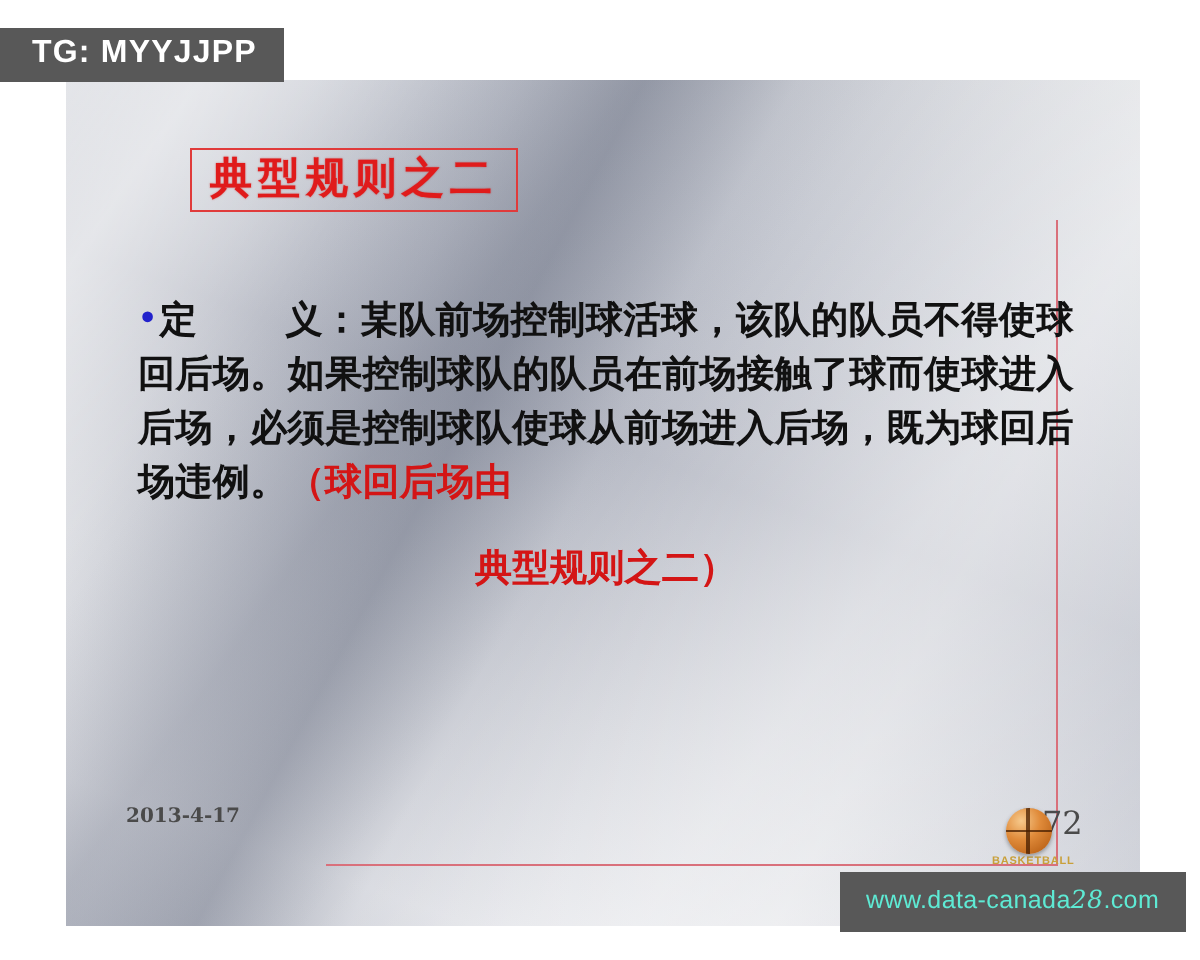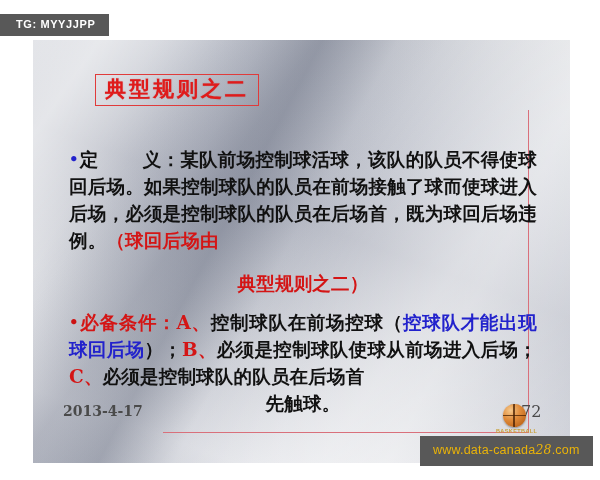--- a/index.html
+++ b/index.html
@@ -15,21 +15,21 @@
     font-family: "Liberation Sans", sans-serif;
   }
 
   
   #tg-badge {
     position: absolute;
     left: 0;
     top: 14px;
     background: #585858;
     color: #ffffff;
-    font-size: 11px;
+    font-size: 16px;
     font-weight: bold;
     letter-spacing: 0.6px;
     padding: 5px 14px 6px 16px;
     line-height: 1;
     z-index: 40;
     font-family: "Liberation Sans", sans-serif;
   }
 
   
   #slide {
@@ -203,21 +203,21 @@
     color: #c9a03a;
     margin-top: 1px;
     font-family: "Liberation Sans", sans-serif;
   }
 
   
   #slide-date {
     position: absolute;
     left: 30px;
     top: 363px;
-    font-size: 14px;
+    font-size: 10px;
     color: #4a4a4a;
     font-weight: bold;
     font-family: "DejaVu Serif", serif;
     z-index: 8;
   }
   #slide-page {
     position: absolute;
     left: 488px;
     top: 362px;
     font-size: 16px;
@@ -225,21 +225,21 @@
     font-family: "DejaVu Serif", serif;
     z-index: 8;
   }
 
   
   #watermark {
     position: absolute;
     left: 420px;
     top: 436px;
     background: #585858;
-    color: #eab308;
+    color: #5eead4;
     font-size: 12.5px;
     letter-spacing: 0.2px;
     padding: 8px 13px 9px 13px;
     line-height: 1;
     z-index: 40;
     font-family: "Liberation Sans", sans-serif;
   }
   #watermark .num { font-style: italic; font-family: "DejaVu Serif", serif; }
 </style>
 </head>
@@ -252,28 +252,24 @@
   <div class="slide-layer">
 
     <div id="red-frame"></div>
 
     <div id="title-box">典型规则之二</div>
 
 
     <div id="body-block">
 
       <div class="para def">
-        <span class="bullet-dot">•</span><span class="t-black">定</span><span class="gap-wide"></span><span class="t-black">义</span><span class="t-black">：</span><span class="t-black">某队前场控制球活球，该队的队员不得使球回后场。如果控制球队的队员在前场接触了球而使球进入后场，必须是控制球队的队员在后场首，既为球回后场违例。</span><span class="t-red">（球回后场由</span>
+        <span class="bullet-dot">•</span><span class="t-black">定</span><span class="gap-wide"></span><span class="t-black">义</span><span class="t-black">：</span><span class="t-black">某队前场控制球活球，该队的队员不得使球回后场。如果控制球队的队员在前场接触了球而使球进入后场，必须是控制球队使球从前场进入后场，既为球回后场违例。</span><span class="t-red">（球回后场由</span>
         <span class="center-line t-red">典型规则之二）</span>
       </div>
 
-      <div class="para cond">
-        <span class="bullet-dot red">•</span><span class="t-red">必备条件：</span><span class="t-red">A、</span><span class="t-black">控制球队在前场控球（</span><span class="t-blue">控球队才能出现球回后场</span><span class="t-black">）；</span><span class="t-red">B、</span><span class="t-black">必须是控制球队使球从前场进入后场；</span><span class="t-red">C、</span><span class="t-black">必须是控制球队的队员在后场首</span>
-        <span class="center-line t-black">先触球。</span>
-      </div>
 
     </div>
 
     <div id="basketball">
       <div class="ball">
         <div class="ball-curves"></div>
       </div>
       <div class="ball-label">BASKETBALL</div>
     </div>
 

